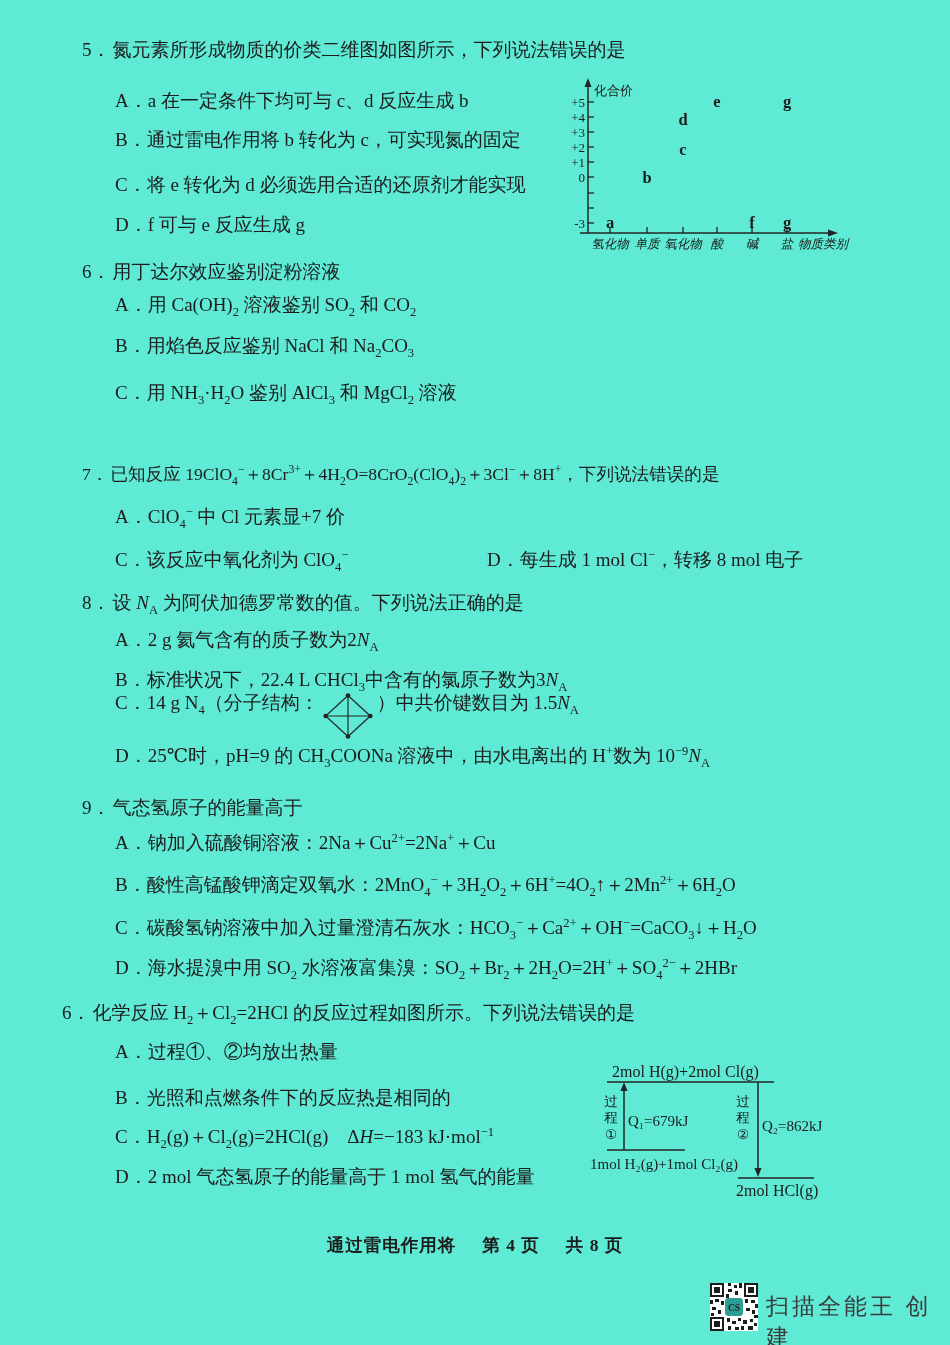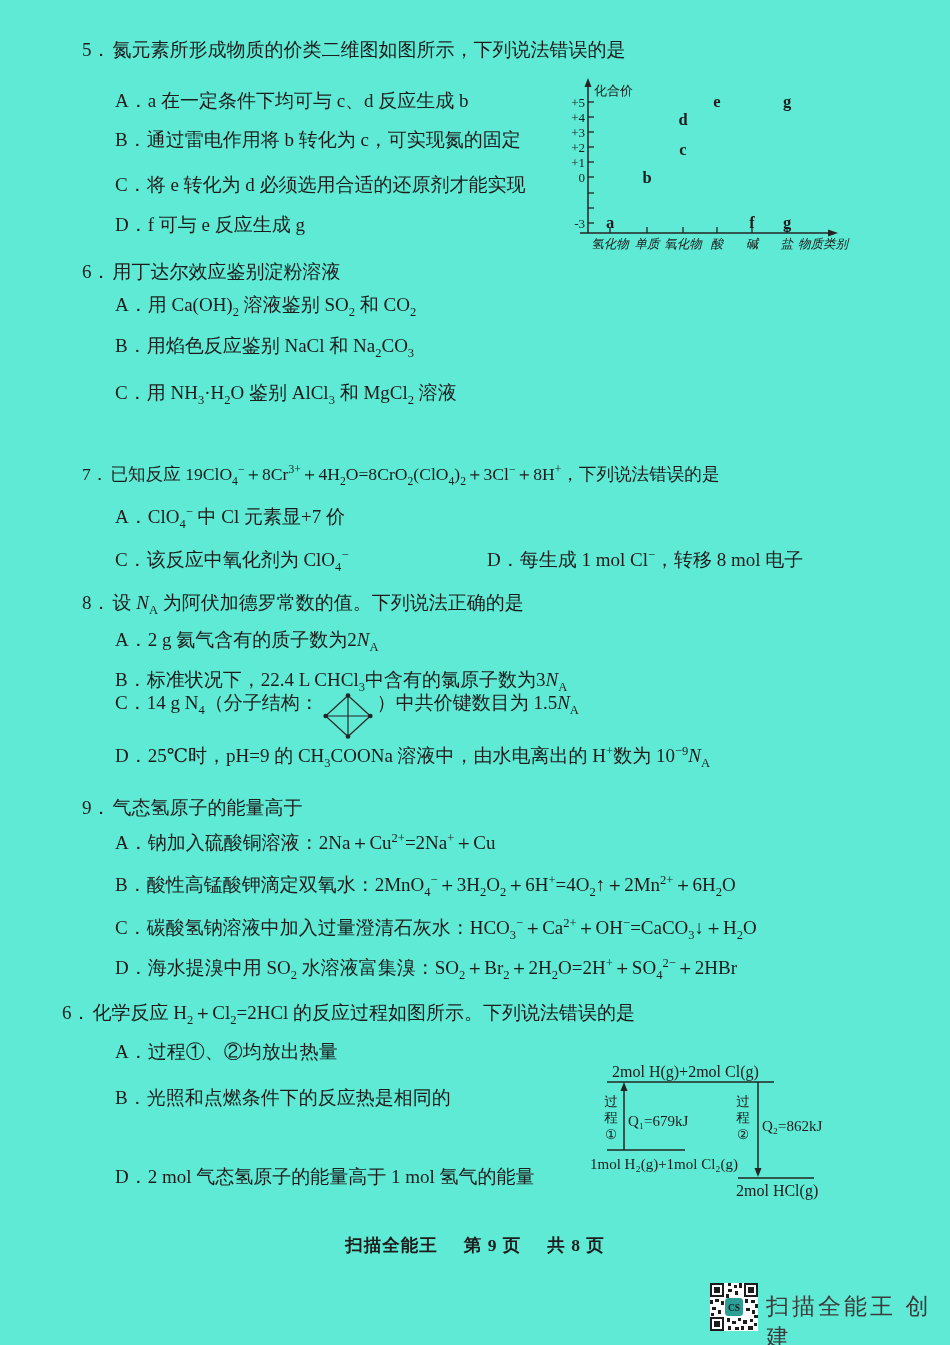--- a/index.html
+++ b/index.html
@@ -143,20 +143,21 @@
   <div class="line" style="left:115px;top:831px">A．钠加入硫酸铜溶液：2Na＋Cu<sup>2+</sup>=2Na<sup>+</sup>＋Cu</div>
   <div class="line" style="left:115px;top:873px">B．酸性高锰酸钾滴定双氧水：2MnO<sub>4</sub><sup>−</sup>＋3H<sub>2</sub>O<sub>2</sub>＋6H<sup>+</sup>=4O<sub>2</sub>↑＋2Mn<sup>2+</sup>＋6H<sub>2</sub>O</div>
   <div class="line" style="left:115px;top:916px">C．碳酸氢钠溶液中加入过量澄清石灰水：HCO<sub>3</sub><sup>−</sup>＋Ca<sup>2+</sup>＋OH<sup>−</sup>=CaCO<sub>3</sub>↓＋H<sub>2</sub>O</div>
   <div class="line" style="left:115px;top:956px">D．海水提溴中用 SO<sub>2</sub> 水溶液富集溴：SO<sub>2</sub>＋Br<sub>2</sub>＋2H<sub>2</sub>O=2H<sup>+</sup>＋SO<sub>4</sub><sup>2−</sup>＋2HBr</div>
 
   <div class="line" style="left:62px;top:1001px">
     <span class="qnum">6．</span><span>化学反应 H<sub>2</sub>＋Cl<sub>2</sub>=2HCl 的反应过程如图所示。下列说法错误的是</span>
   </div>
   <div class="line" style="left:115px;top:1040px">A．过程①、②均放出热量</div>
   <div class="line" style="left:115px;top:1086px">B．光照和点燃条件下的反应热是相同的</div>
+  <div class="line" style="left:115px;top:1125px">C．H<sub>2</sub>(g)＋Cl<sub>2</sub>(g)=2HCl(g)　Δ<i>H</i>=−183 kJ·mol<sup>−1</sup></div>
   <div class="line" style="left:115px;top:1165px">D．2 mol 气态氢原子的能量高于 1 mol 氢气的能量</div>
 
   <svg style="position:absolute;left:578px;top:1053px" width="364" height="154" viewBox="0 0 364 154">
     <text class="dlabel" x="34" y="24">2mol H(g)+2mol Cl(g)</text>
     <line class="axline" x1="29" y1="29" x2="196" y2="29"></line>
 
     <line class="axline" x1="46" y1="97" x2="46" y2="34"></line>
     <polygon class="arrow" points="46,29 42.5,38 49.5,38"></polygon>
     <text class="proc" x="33" y="53" text-anchor="middle">过</text>
     <text class="proc" x="33" y="69" text-anchor="middle">程</text>
@@ -169,21 +170,21 @@
     <polygon class="arrow" points="180,124 176.5,115 183.5,115"></polygon>
     <text class="proc" x="165" y="53" text-anchor="middle">过</text>
     <text class="proc" x="165" y="69" text-anchor="middle">程</text>
     <text class="proc" x="165" y="86" text-anchor="middle">②</text>
     <text class="dsmall" x="184" y="78">Q₂=862kJ</text>
     <line class="axline" x1="160" y1="125" x2="236" y2="125"></line>
     <text class="dlabel" x="158" y="143">2mol HCl(g)</text>
   </svg>
 
   <div class="footer">
-    <span>扫描全能王</span><span>第 9 页</span><span>共 8 页</span>
+    <span>通过雷电作用将</span><span>第 4 页</span><span>共 8 页</span>
   </div>
 
   <svg style="position:absolute;left:710px;top:1283px" width="48" height="48" viewBox="0 0 48 48">
     <rect x="0" y="0" width="48" height="48" fill="#ffffff"></rect>
 
     <rect x="0" y="0" width="14" height="14" fill="#1c1c1c"></rect>
     <rect x="2" y="2" width="10" height="10" fill="#ffffff"></rect>
     <rect x="4" y="4" width="6" height="6" fill="#1c1c1c"></rect>
     <rect x="34" y="0" width="14" height="14" fill="#1c1c1c"></rect>
     <rect x="36" y="2" width="10" height="10" fill="#ffffff"></rect>

